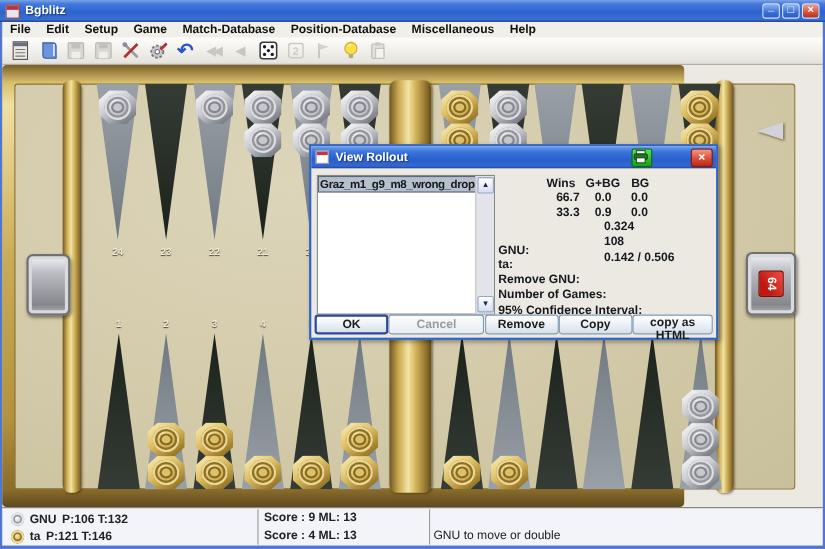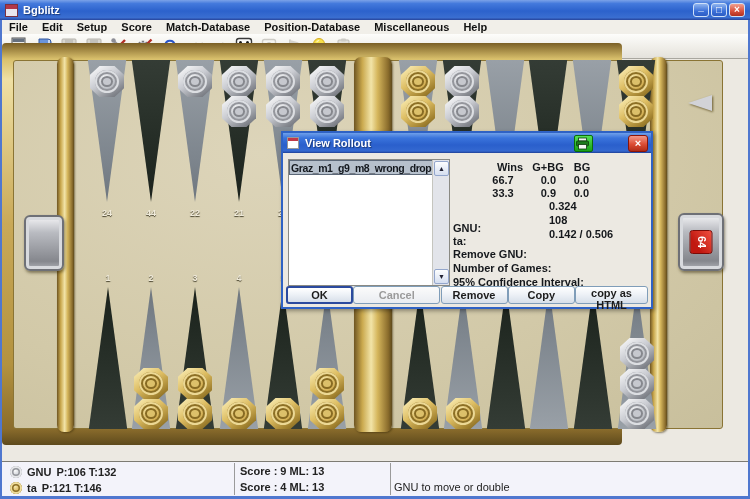--- a/index.html
+++ b/index.html
@@ -22,21 +22,21 @@
   .bottomborder{position:absolute;left:0;bottom:0;width:750px;height:3px;background:#4f77cf;z-index:20;}
   
   .menubar{position:absolute;left:2px;top:20px;width:746px;height:14px;background:#f1efe9;display:flex;align-items:center;}
   .menu-item{font-size:11px;font-weight:bold;color:#111;padding:16px 7px;line-height:14px;}
   .toolbar{position:absolute;left:2px;top:34px;width:746px;height:25px;
     background:linear-gradient(180deg,#fdfdfb,#eceae4 70%,#e4e2dc);border-bottom:1px solid #a9a79f;
     display:flex;align-items:center;padding-left:4px;box-sizing:border-box;}
   .tbtn{width:25px;height:22px;display:flex;align-items:center;justify-content:center;}
   .tbtn span.ch{line-height:20px;}
   
-  #board{position:absolute;left:2px;top:43px;width:620px;height:402px;
+  #board{position:absolute;left:2px;top:59px;width:620px;height:402px;
     background:linear-gradient(180deg,#7a5f26 0%,#d9c06c 4%,#efe0a4 9%,#c9a958 45%,#b3923f 80%,#8a6c2c 96%,#5e4a1c 100%);
     border-radius:4px;}
   #field{position:absolute;left:11px;top:17px;width:710px;height:369px;
     background:radial-gradient(ellipse at 35% 25%,#ddd5ba,#d2c9a8 60%,#c8bf9c);
     border:1px solid #8a7434;box-sizing:border-box;border-radius:3px;}
   .goldpost{position:absolute;top:14px;height:375px;border-radius:7px;
     background:linear-gradient(90deg,#6e5522,#caa94e 22%,#f2e4a8 45%,#d5b65c 62%,#8a6c2c 90%,#5e4a1c);
     box-shadow:1px 1px 2px rgba(60,45,10,.55);}
   .tri{position:absolute;width:40px;height:142px;}
   .tri.top{top:17px;clip-path:polygon(2% 0,98% 0,50% 100%);}
@@ -89,21 +89,21 @@
   .list-item{height:15px;line-height:15px;background:#b6c0cc;border:1px solid #5c6878;
     color:#14181e;font-size:10.5px;font-weight:bold;letter-spacing:-0.4px;
     white-space:nowrap;overflow:hidden;padding:0 1px;box-sizing:border-box;}
   .vscroll{position:absolute;right:0;top:0;bottom:0;width:16px;background:#e2e4ea;border-left:1px solid #c5c5bf;}
   .sbtn{position:absolute;left:1px;width:13px;height:13px;border:1px solid #93a6cc;border-radius:2px;
     background:linear-gradient(180deg,#fdfefe,#d5def0);font-size:7px;text-align:center;line-height:13px;color:#223;}
   .stats{position:absolute;left:170px;top:28px;width:198px;font-size:11px;font-weight:bold;color:#15181c;}
   .srow{position:relative;height:13px;}
   .slabel{position:absolute;left:0;white-space:nowrap;margin-top:48px;}
   .sc{position:absolute;text-align:right;}
-  .c1{left:15px;width:70px;text-align:center;} .c2{left:73px;width:30px;} .c3{left:106px;width:30px;}
+  .c1{left:4px;width:70px;} .c2{left:73px;width:30px;} .c3{left:106px;width:30px;}
   .h1{left:37px;width:40px;text-align:center;} .h2{left:75px;width:40px;text-align:center;} .h3{left:109px;width:40px;text-align:center;}
   .sval{position:absolute;left:96px;white-space:nowrap;}
   .btnrow{position:absolute;left:3px;right:3px;top:153px;height:18px;display:flex;justify-content:space-between;}
   .dbtn{height:18px;font-family:"Liberation Sans",sans-serif;font-size:11px;font-weight:bold;color:#1c1c1c;
     background:linear-gradient(180deg,#ffffff,#eef2f7 45%,#d7dfe9);border:1px solid #7f9db9;border-radius:3px;padding:0;}
   .dbtn.default{border:2px solid #2b4a9e;}
   .dbtn:disabled{color:#9b9b9b;background:linear-gradient(180deg,#fbfbfb,#e9ecf1);}
   
   #statusbar{position:absolute;left:2px;top:461px;width:746px;height:35px;background:#f3f3fa;
     border-top:1px solid #7d7b73;box-sizing:border-box;font-size:11px;font-weight:bold;color:#222;}
@@ -134,21 +134,21 @@
     </div>
   </div>
   <div class="sideborder" style="left:0"></div>
   <div class="sideborder" style="right:0"></div>
   <div class="bottomborder"></div>
 
   <div class="menubar" id="menubar">
       <div class="menu-item">File</div>
       <div class="menu-item">Edit</div>
       <div class="menu-item">Setup</div>
-      <div class="menu-item">Score</div>
+      <div class="menu-item">Game</div>
       <div class="menu-item">Match-Database</div>
       <div class="menu-item">Position-Database</div>
       <div class="menu-item">Miscellaneous</div>
       <div class="menu-item">Help</div>
     </div>
 
   <div class="toolbar" id="toolbar">
       <div class="tbtn">
         <svg width="20" height="20">
           <rect x="3" y="2" width="13" height="16" fill="#eceae4" stroke="#555"></rect>
@@ -241,21 +241,21 @@
 
   <div id="board">
     <div id="field"></div>
     <div class="goldpost" style="left:55px;width:17px;"></div>
     <div class="goldpost" style="left:352px;width:38px;"></div>
     <div class="goldpost" style="left:648px;width:17px;"></div>
     <div id="points">
         <div class="tri top gray" style="left: 85px;"></div>
         <div class="pnum" style="left: 85px; top: 165px;">24</div>
         <div class="tri top dark" style="left: 129px;"></div>
-        <div class="pnum" style="left: 129px; top: 165px;">44</div>
+        <div class="pnum" style="left: 129px; top: 165px;">23</div>
         <div class="tri top gray" style="left: 173px;"></div>
         <div class="pnum" style="left: 173px; top: 165px;">22</div>
         <div class="tri top dark" style="left: 217px;"></div>
         <div class="pnum" style="left: 217px; top: 165px;">21</div>
         <div class="tri top gray" style="left: 261px;"></div>
         <div class="pnum" style="left: 261px; top: 165px;">20</div>
         <div class="tri top dark" style="left: 305px;"></div>
         <div class="pnum" style="left: 305px; top: 165px;">19</div>
         <div class="tri top gray" style="left: 396px;"></div>
         <div class="pnum" style="left: 396px; top: 165px;">18</div>

